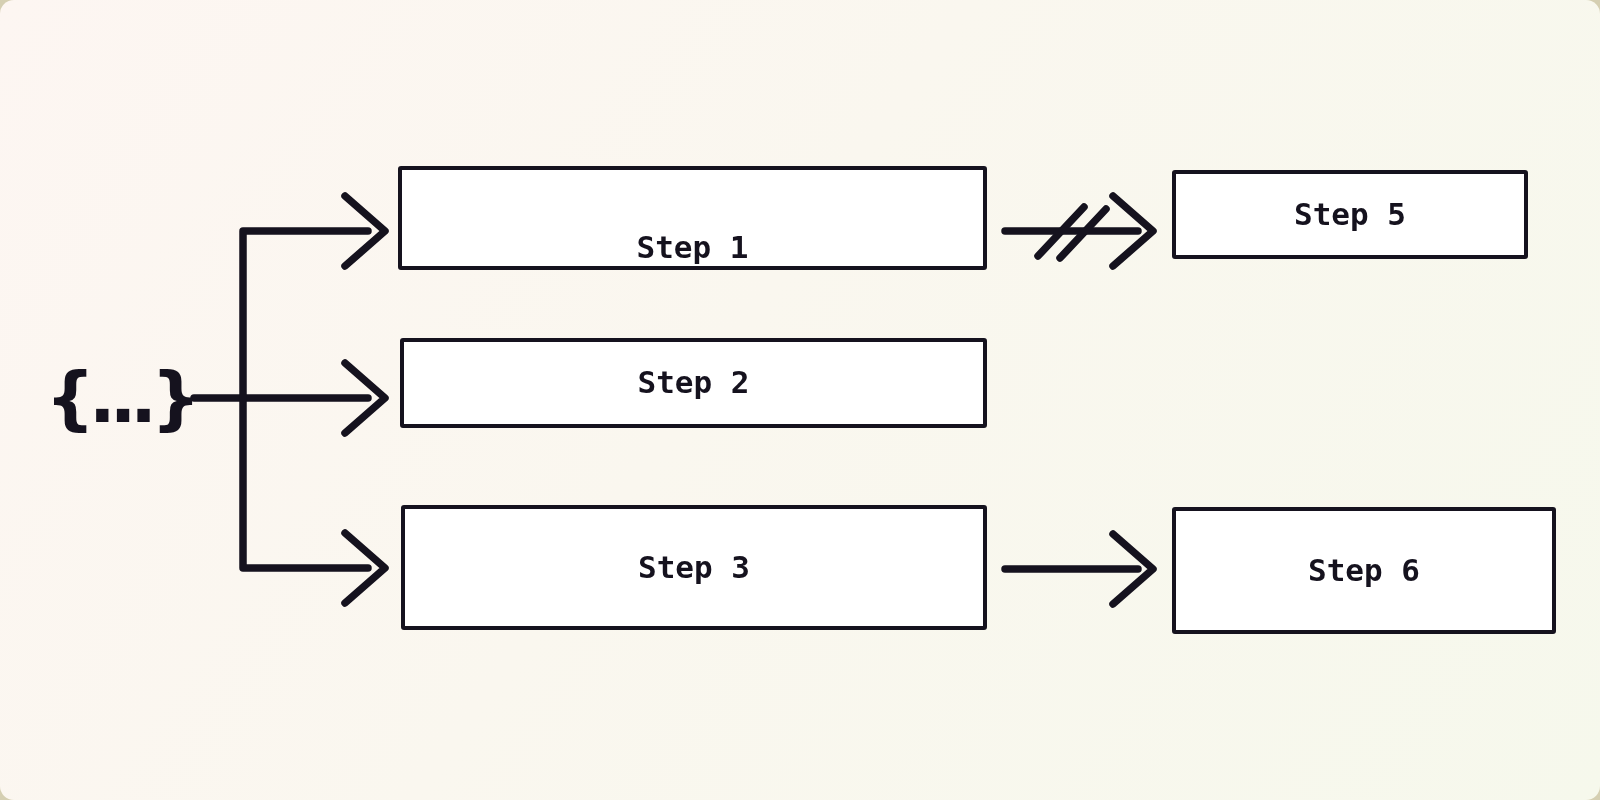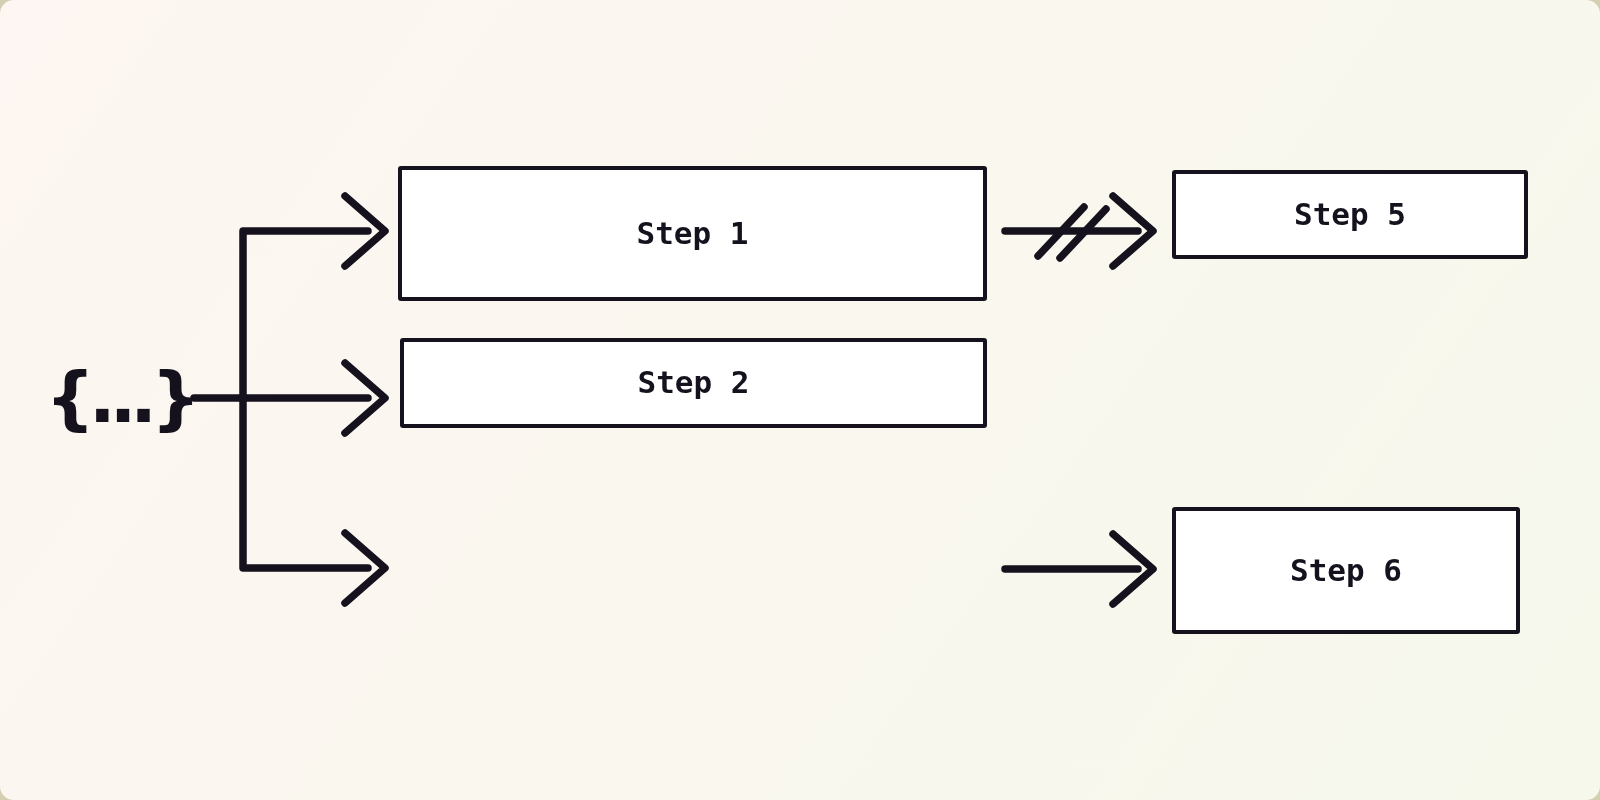--- a/index.html
+++ b/index.html
@@ -70,25 +70,25 @@
     white-space: nowrap;
   }
   .node-condition {
     font-family: "DejaVu Sans Mono", monospace;
     font-weight: 400;
     font-size: 24px;
     line-height: 1.15;
     color: var(--condition-color, #9a97a2);
     white-space: nowrap;
   }
-  .n-step1 { left: 398px; top: 166px; width: 589px; height: 135px; }
+  .n-step1 { left: 398px; top: 166px; width: 589px; height: 104px; justify-content: flex-end; }
   .n-step2 { left: 400px; top: 338px; width: 587px; height: 90px; }
   .n-step3 { left: 401px; top: 505px; width: 586px; height: 125px; }
   .n-step5 { left: 1172px; top: 170px; width: 356px; height: 89px; }
-  .n-step6 { left: 1172px; top: 507px; width: 348px; height: 127px; }
+  .n-step6 { left: 1172px; top: 507px; width: 384px; height: 127px; }
 </style>
 </head>
 <body>
 
 <div class="canvas">
 
   <svg class="connectors" viewBox="0 0 1600 800" aria-hidden="true">
 
     <path d="M194 398 H368"></path>
     <path d="M345 363 L385 398 L345 433"></path>
@@ -108,20 +108,23 @@
   <div class="source-brace">{...}</div>
 
   <div class="node n-step1">
     <div class="node-label">Step 1</div>
   </div>
 
   <div class="node n-step2">
     <div class="node-label">Step 2</div>
   </div>
 
+  <div class="node n-step3">
+    <div class="node-label">Step 3</div>
+  </div>
 
   <div class="node n-step5">
     <div class="node-label">Step 5</div>
   </div>
 
   <div class="node n-step6">
     <div class="node-label">Step 6</div>
   </div>
 
 </div>

